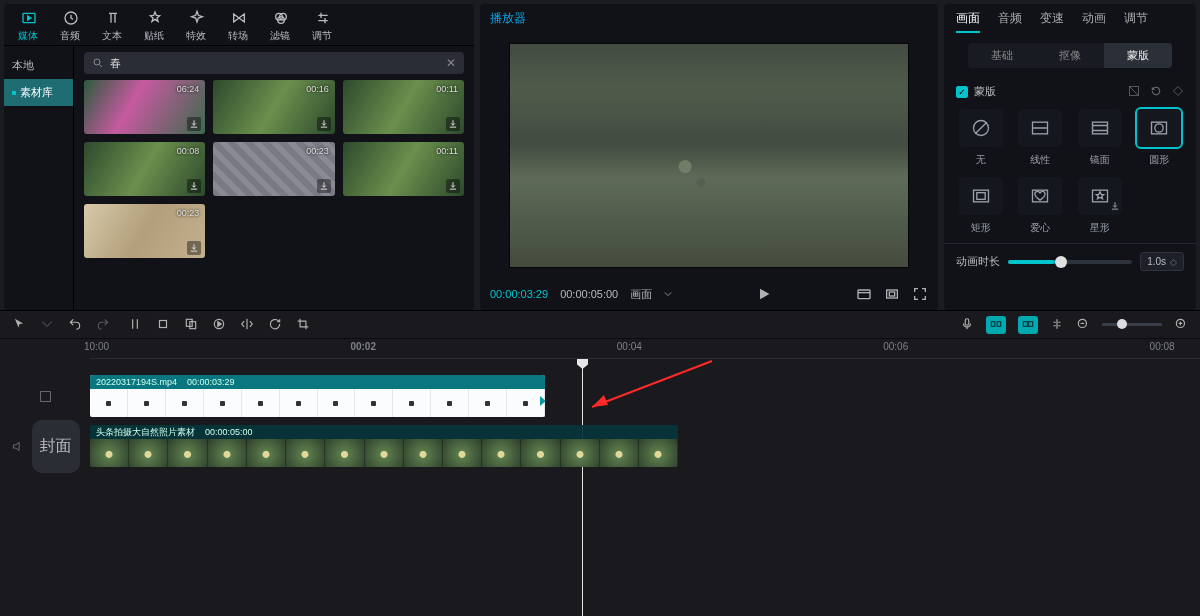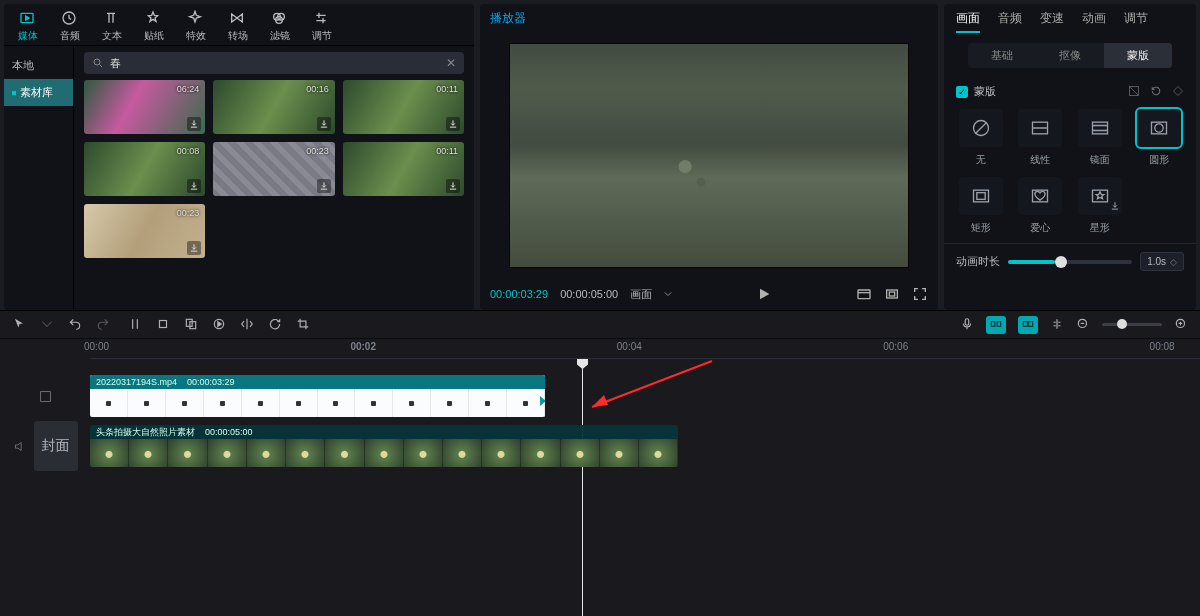--- a/index.html
+++ b/index.html
@@ -6,21 +6,21 @@
   body{background:#1a1c22;color:#b8bac0;width:1200px;height:616px;overflow:hidden;font-size:11px}
   .app{display:flex;flex-direction:column;height:616px}
 
   
   .top{display:flex;height:310px;gap:6px;padding:4px 4px 0 4px}
   .panel{background:#101217;border-radius:4px;display:flex;flex-direction:column;overflow:hidden}
 
   
   .media{width:470px}
   .toolbar{display:flex;gap:22px;padding:6px 14px 2px 14px;height:42px;border-bottom:1px solid #000}
-  .tbitem{display:flex;flex-direction:column;align-items:flex-start;gap:3px;cursor:pointer;color:#b8bac0}
+  .tbitem{display:flex;flex-direction:column;align-items:flex-end;gap:3px;cursor:pointer;color:#b8bac0}
   .tbitem.active{color:#00c4cc}
   .tbitem svg{width:18px;height:18px}
   .tbitem span{font-size:10px}
   .media-body{display:flex;flex:1;overflow:hidden}
   .side{width:70px;border-right:1px solid #000;padding-top:6px}
   .side-item{padding:6px 8px;font-size:11px;cursor:pointer;display:flex;align-items:center;gap:4px}
   .side-item.active{background:#1f6c73;color:#fff}
   .side-item.active::before{content:"";width:4px;height:4px;background:#00c4cc}
   .browser{flex:1;display:flex;flex-direction:column}
   .search{margin:6px 10px;background:#2a2d36;border-radius:4px;height:22px;display:flex;align-items:center;padding:0 8px;gap:6px}
@@ -99,21 +99,21 @@
   .clip{position:absolute;top:0;height:100%;border-radius:2px;overflow:hidden}
   .clip .label{position:absolute;top:0;left:0;right:0;height:14px;background:rgba(6,52,57,.95);color:#cfe;font-size:9px;padding:1px 6px;display:flex;gap:10px;align-items:center;white-space:nowrap}
   .clip.overlay{background:#fafcfd}
   .clip.overlay .label{background:#0a7780}
   .clip.overlay .body{position:absolute;top:14px;left:0;right:0;bottom:0;display:flex}
   .clip.overlay .seg{flex:1;border-right:1px solid #e5e7ea;display:flex;align-items:center;justify-content:center}
   .clip.overlay .seg::after{content:"";width:5px;height:5px;background:#333;border-radius:1px}
   .clip.overlay::after{content:"";position:absolute;right:-6px;top:50%;border:5px solid transparent;border-left:6px solid #0a9aa6}
   .clip.main .body{position:absolute;top:14px;left:0;right:0;bottom:0;display:flex}
   .clip.main .fr{flex:1;background:radial-gradient(circle at 50% 55%,#e0d99a 3px,#5a7a4b 4px,#2e3f2c);border-right:1px solid rgba(0,0,0,.3)}
-  .cover-btn{background:#2a2d34;padding:16px 8px;border-radius:3px;font-size:14px;cursor:pointer}
+  .cover-btn{background:#2a2d34;padding:16px 8px;border-radius:10px;font-size:16px;cursor:pointer}
   .playhead{position:absolute;top:0;bottom:0;width:1px;background:#e6e6e6;left:calc(90px + 41%)}
   .playhead::before{content:"";position:absolute;top:0;left:-5px;width:11px;height:10px;background:#e6e6e6;clip-path:polygon(0 0,100% 0,100% 55%,50% 100%,0 55%)}
   .arrow{position:absolute;pointer-events:none}
   .arrow line{stroke:#ff2a2a;stroke-width:2}
   .arrow polygon{fill:#ff2a2a}
 
   ::-webkit-scrollbar{width:8px;height:8px}
   ::-webkit-scrollbar-thumb{background:#2d313a;border-radius:4px}
 </style>
 </head>
@@ -473,21 +473,21 @@
             <div class="k"></div>
           </div>
         <span><svg viewBox="0 0 24 24" fill="none" stroke="#ccc" stroke-width="2">
               <circle cx="11" cy="11" r="7"></circle>
               <path d="M8 11h6M11 8v6"></path>
             </svg></span>
       </div>
     </div>
 
     <div class="ruler" id="ruler">
-        <span class="rlabel" style="left: 0%;">00:00</span>
+        <span class="rlabel" style="left: 0%;">10:00</span>
         <span class="rlabel" style="left: 24%; font-weight: bold;">00:02</span>
         <span class="rlabel" style="left: 48%;">00:04</span>
         <span class="rlabel" style="left: 72%;">00:06</span>
         <span class="rlabel" style="left: 96%;">00:08</span>
       </div>
 
     <div class="tracks">
       <div class="playhead"></div>
 
       <svg class="arrow" style="left:calc(90px + 41%);top:-2px" width="140" height="60">

